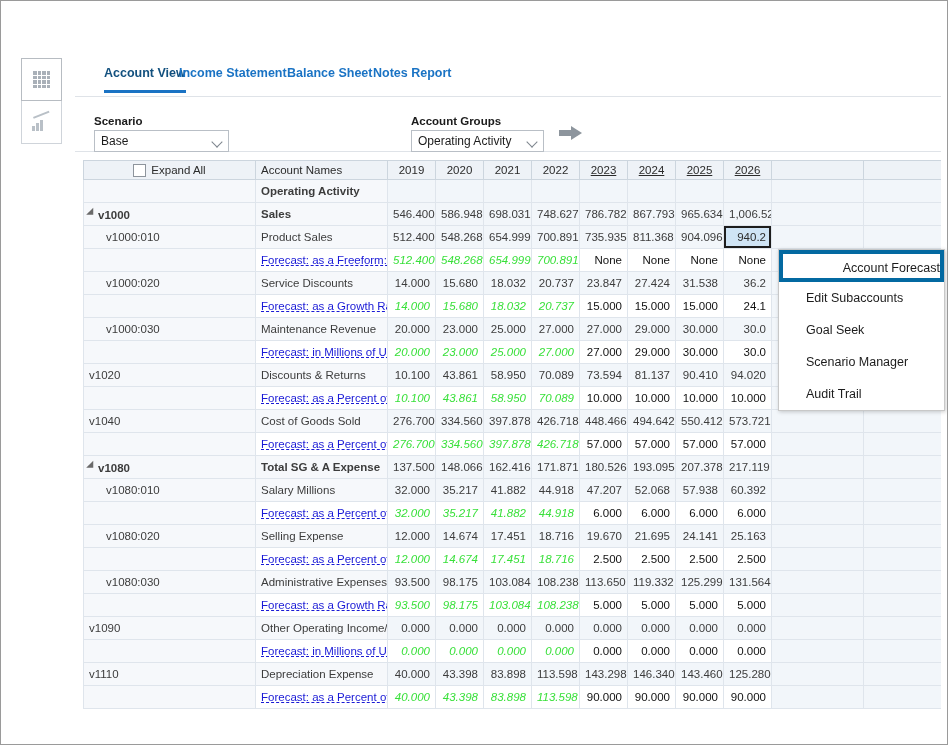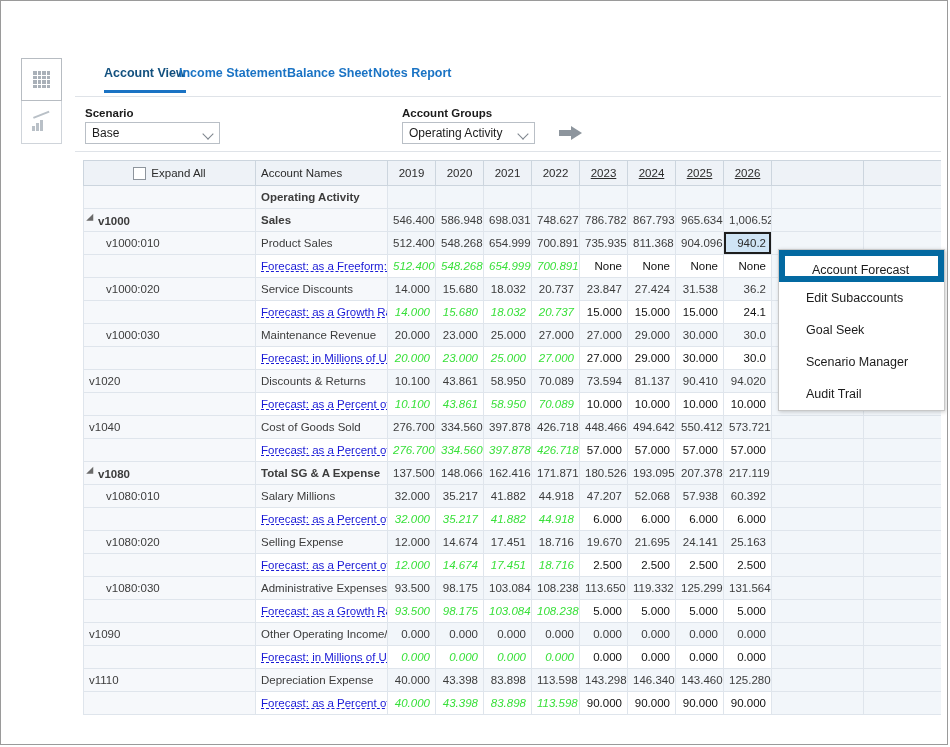--- a/index.html
+++ b/index.html
@@ -121,21 +121,21 @@
   #tab1 { left: 104px; }
   #tab2 { left: 212px; }
   #tab3 { left: 298px; }
 
   
   .filters {
     position: relative;
     height: 54px;
     border-bottom: 1px solid #dfe3e8;
   }
-  .field { position: absolute; top: 10px; }
+  .field { position: absolute; top: 18px; margin-left: 9px; }
   .field-label {
     font-size: 11.5px;
     font-weight: bold;
     color: #1b1b1b;
     margin-bottom: 3px;
     display: block;
   }
   .select {
     position: relative;
     height: 22px;
@@ -200,21 +200,21 @@
     box-sizing: border-box;
     overflow: hidden;
     white-space: nowrap;
     color: #3c3c3c;
   }
   table.grid thead th {
     background: #eef2f7;
     font-weight: normal;
     color: #2b2b2b;
     text-align: center;
-    height: 25px;
+    height: 19px;
     border-color: #ccd5de;
     font-size: 11.5px;
   }
   th.c-code   { width: 172px; text-align: center; }
   th.c-name   { width: 132px; }
   .col-year   { width: 48px; }
   .col-blank  { width: 92px; }
 
   th.year-link { color: #1a4fd6; text-decoration: underline; }
 
@@ -295,23 +295,24 @@
   .ctx-item {
     height: 32px;
     line-height: 32px;
     padding-left: 27px;
     font-size: 12.5px;
     color: #1c1c1c;
     cursor: pointer;
     box-sizing: border-box;
   }
   .ctx-item.highlighted {
-    border: 6px solid #0369a1;
+    border: 4px solid #0369a1;
     height: 32px;
     line-height: 28px;
+    text-align: right;
   }
 </style>
 </head>
 <body>
 
 <div class="window">
 
 
   <div class="left-rail">
     <div class="rail-btn active">

